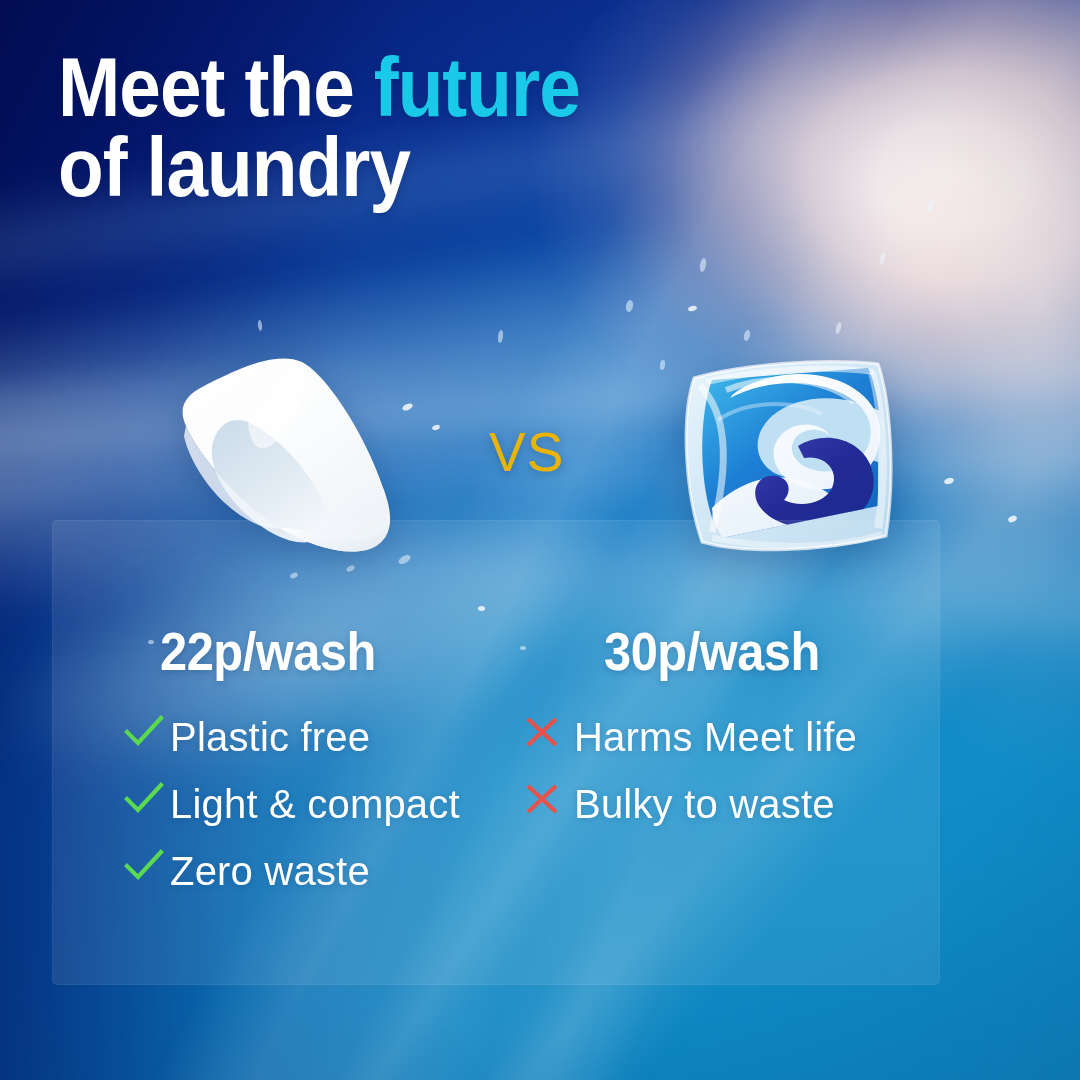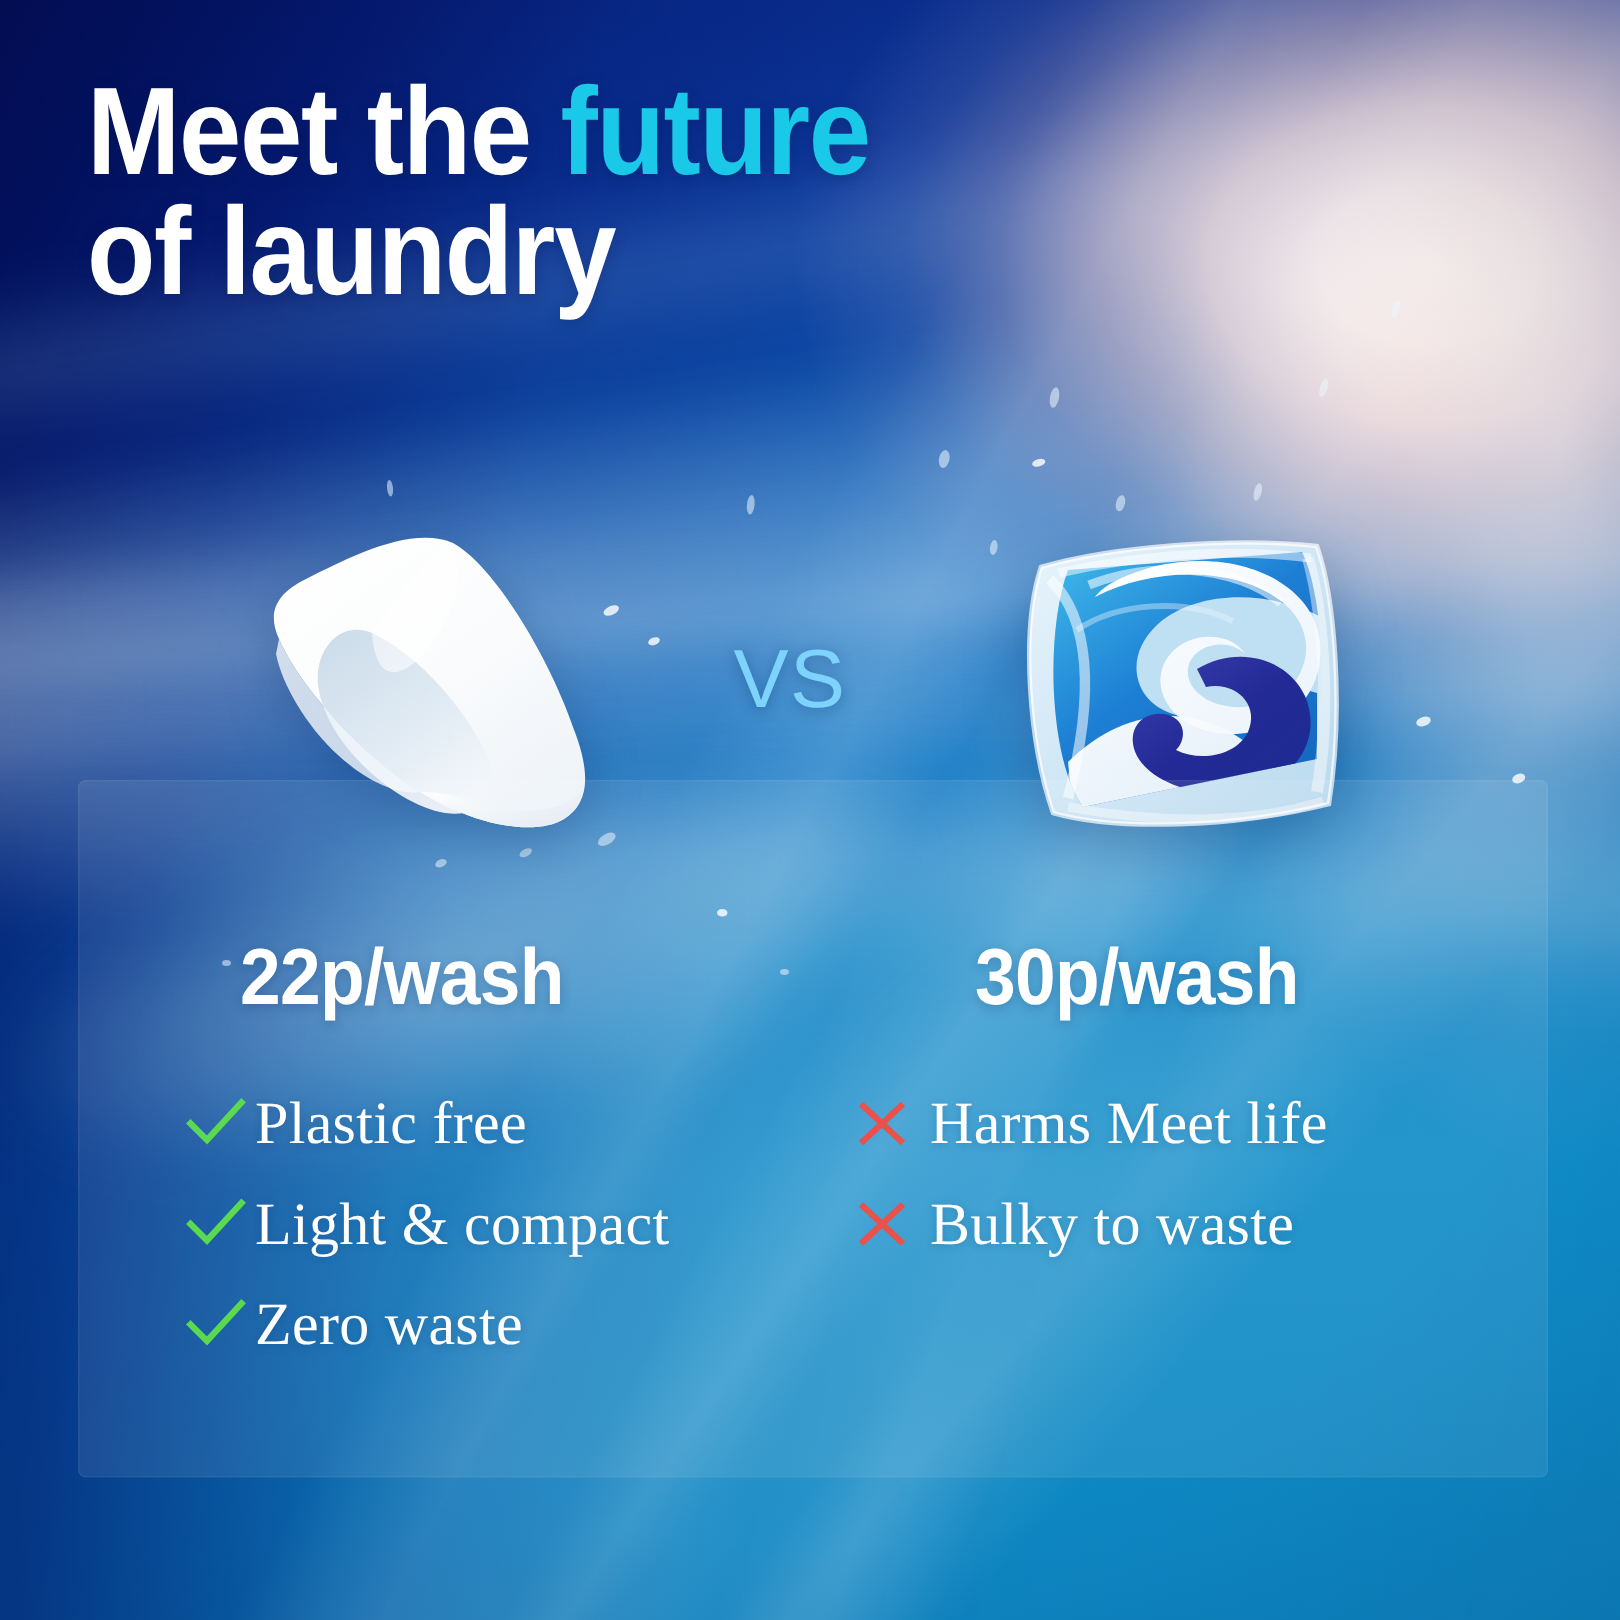--- a/index.html
+++ b/index.html
@@ -125,21 +125,21 @@
     letter-spacing:-1px;
     transform:scaleX(0.90);
     transform-origin:left top;
     text-shadow:0 2px 10px rgba(3,26,80,0.28);
   }
   .headline .accent{color:#1ac9e8;}
 
   
   .vs{
     position:absolute;left:489px;top:420px;
-    color:#7dd3fc;
+    color:#eab308;
     font-size:55px;
     font-weight:300;
     letter-spacing:1px;
     text-shadow:0 2px 9px rgba(6,40,96,0.35);
   }
 
   
   .sheet{
     position:absolute;left:170px;top:358px;width:245px;height:205px;
   }
@@ -147,21 +147,21 @@
     filter:drop-shadow(0 10px 18px rgba(6,45,105,0.32));}
 
   .pod{
     position:absolute;left:672px;top:358px;width:232px;height:200px;
     filter:drop-shadow(0 12px 20px rgba(5,40,100,0.35));
   }
   .pod svg{display:block;width:100%;height:100%;}
 
   
   .panel{
-    position:absolute;left:52px;top:520px;width:980px;height:465px;
+    position:absolute;left:52px;top:520px;width:888px;height:465px;
     background:rgba(255,255,255,0.085);
     border-radius:5px;
     box-shadow:inset 0 0 0 1px rgba(255,255,255,0.05);
   }
   .cols{
     position:absolute;inset:0;
     display:flex;
   }
   .col{flex:1 1 50%;position:relative;}
 
@@ -177,23 +177,22 @@
     white-space:nowrap;
   }
   .col-left  .price{left:108px;}
   .col-right .price{left:108px;}
 
   .list{
     position:absolute;top:195px;left:72px;right:8px;
     margin:0;padding:0;list-style:none;
   }
   .item{
-    display:flex;align-items:center;
+    display:flex;align-items:flex-start;
     height:67px;
-    font-family:Liberation Serif, serif;
   }
   .mark{
     width:46px;flex:0 0 46px;
     display:flex;align-items:center;justify-content:flex-start;
   }
   .mark svg{display:block;}
   .item-label{
     color:#ffffff;
     font-size:40px;
     font-weight:300;

